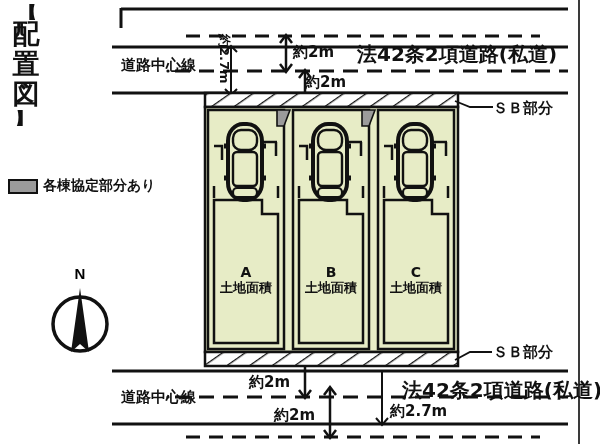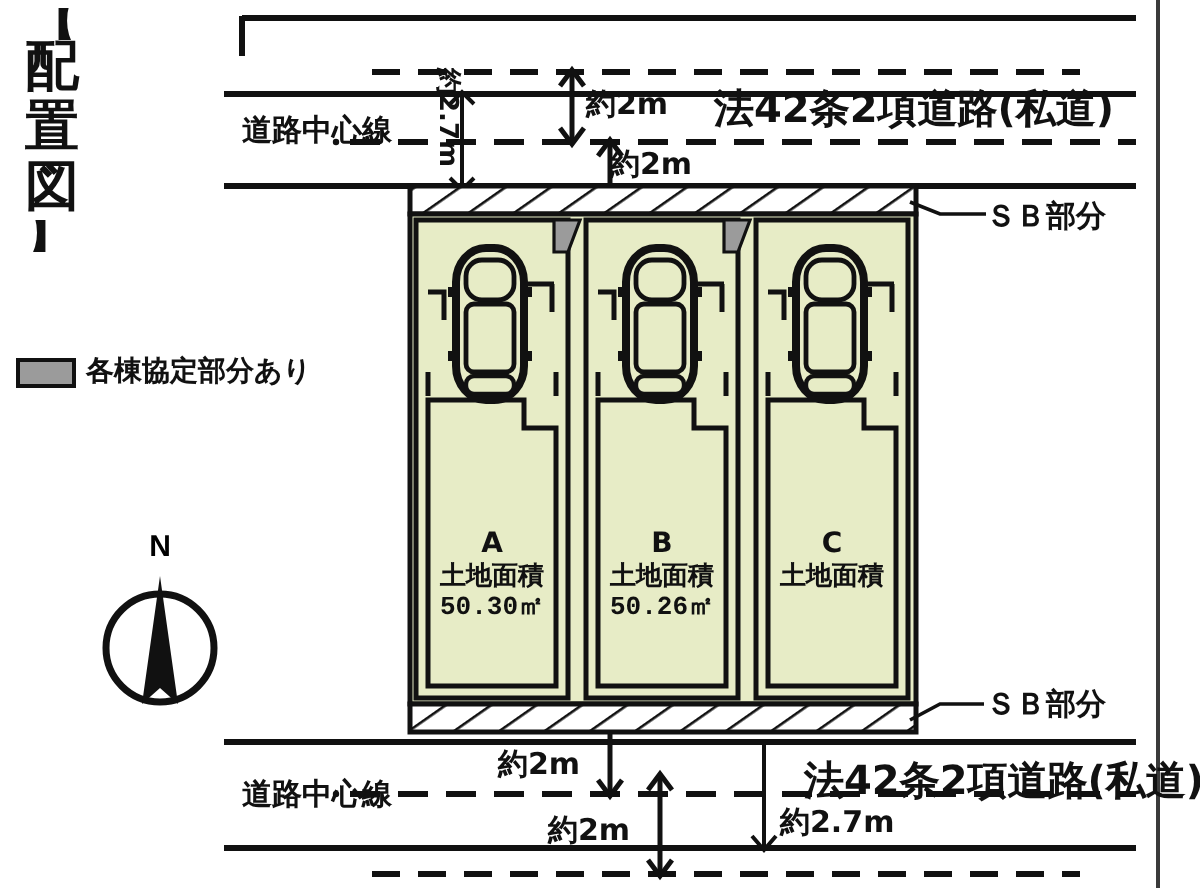--- a/index.html
+++ b/index.html
@@ -292,27 +292,25 @@
 
   <div class="abs ann ann-md" style="left:274px; top:406px;">約2m</div>
 
   <div class="abs ann ann-lg" style="left:390px; top:377px;">法42条2項道路(私道)</div>
 
   <div class="abs ann ann-md" style="left:390px; top:402px;">約2.7m</div>
 
   <div class="abs plotlabel" style="left:208px; top:264px; width:76px;">
     <span class="pl-letter">A</span>
     <span class="pl-line">土地面積</span>
-    <span class="pl-line">50.30㎡</span>
   </div>
 
   <div class="abs plotlabel" style="left:293px; top:264px; width:76px;">
     <span class="pl-letter">B</span>
     <span class="pl-line">土地面積</span>
-    <span class="pl-line">50.26㎡</span>
   </div>
 
   <div class="abs plotlabel" style="left:378px; top:264px; width:76px;">
     <span class="pl-letter">C</span>
     <span class="pl-line">土地面積</span>
   </div>
 
 </div>
 
 </body></html>

